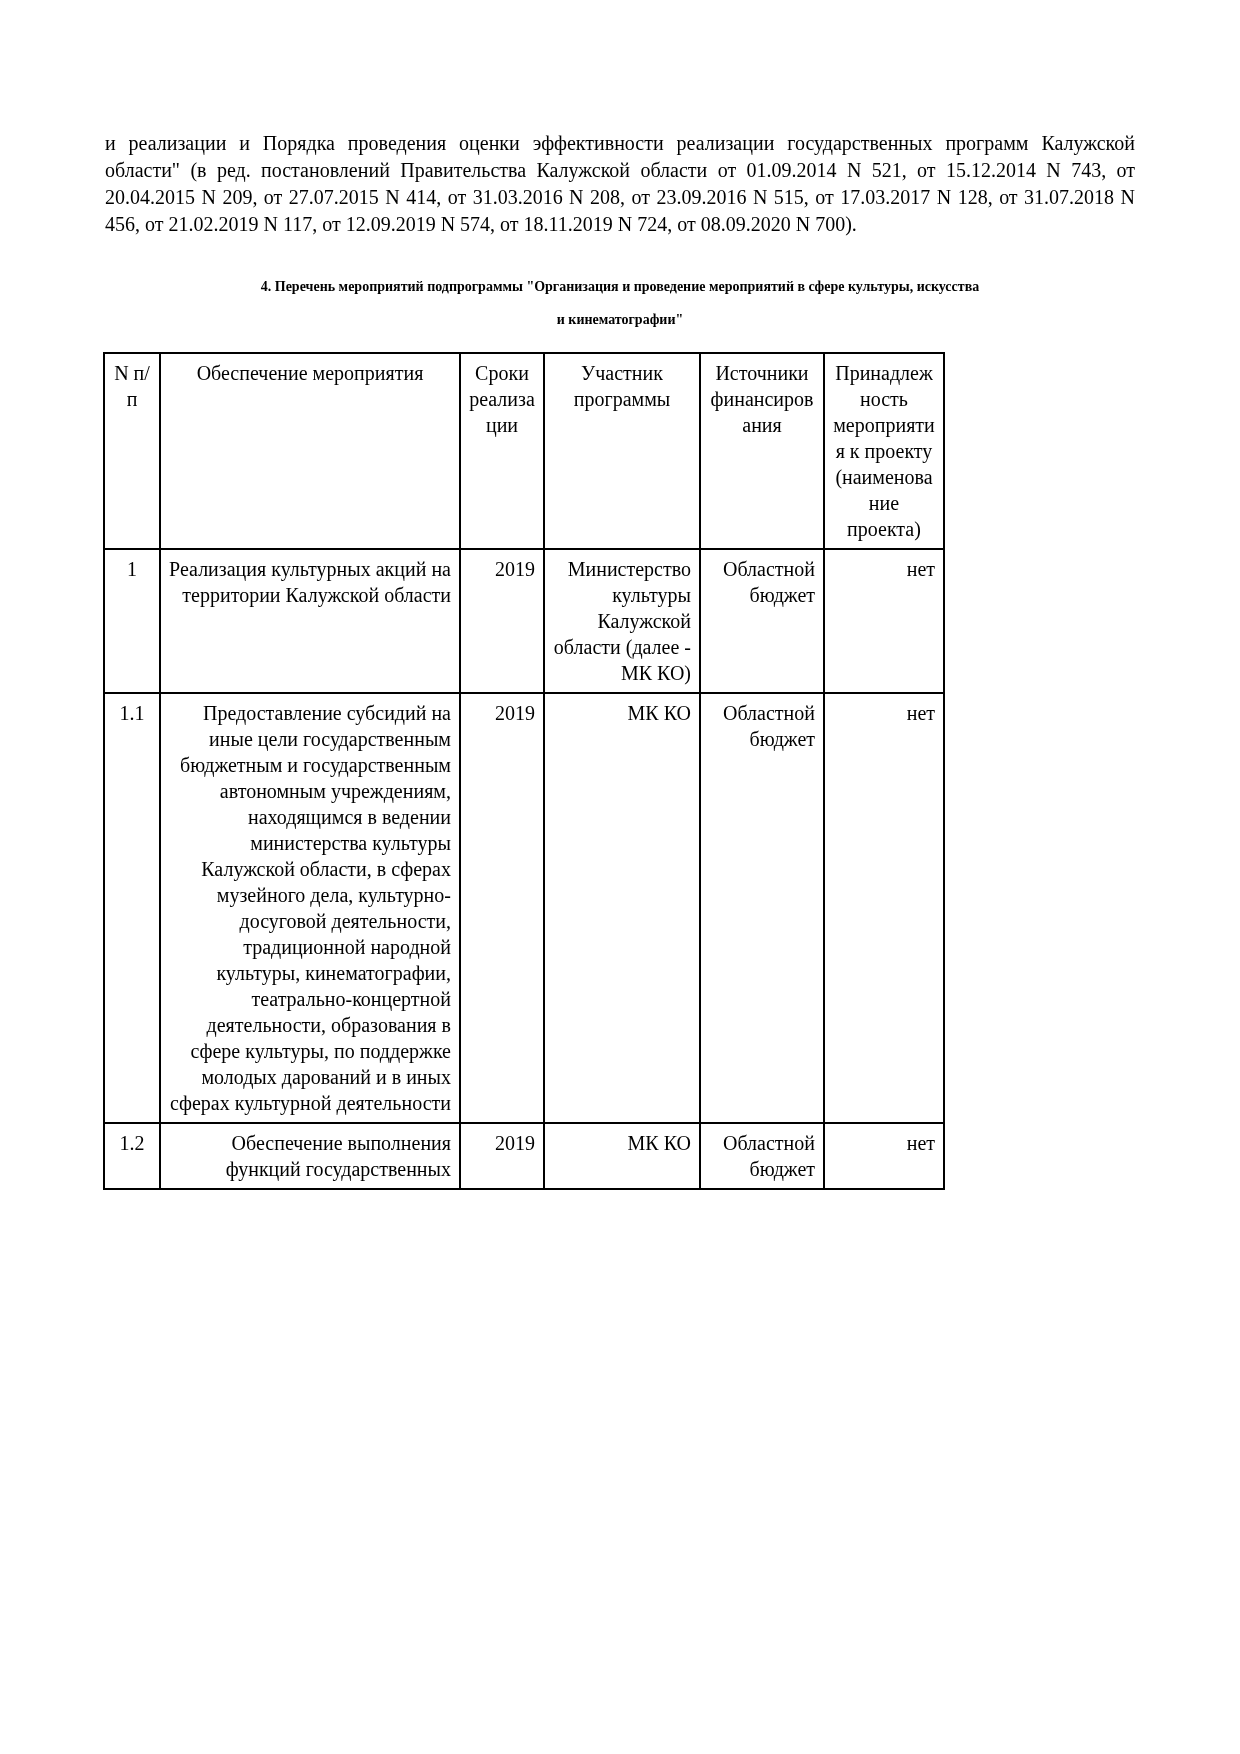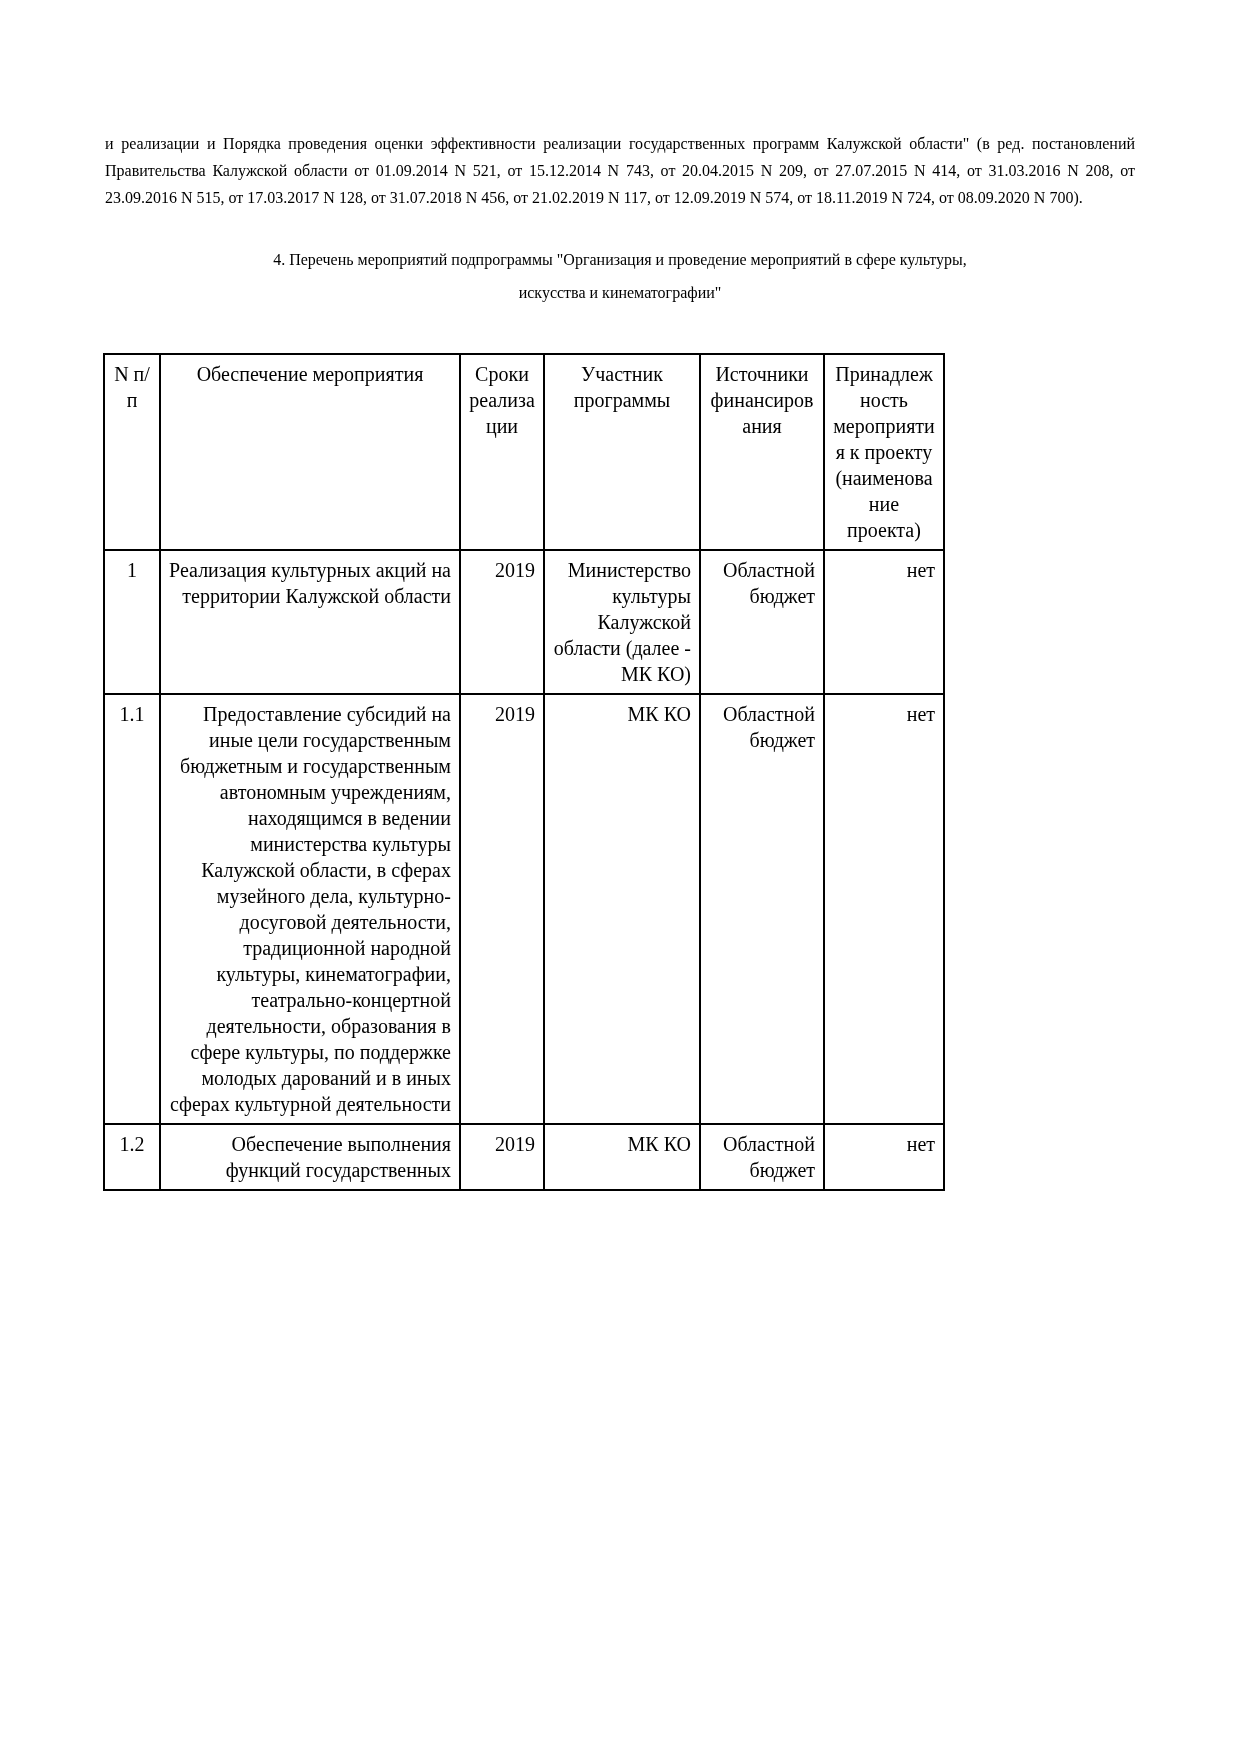--- a/index.html
+++ b/index.html
@@ -11,39 +11,39 @@
   .page {
     position: relative;
     width: 1240px;
     height: 1754px;
     margin: 0 auto;
     background: #ffffff;
     padding: 130px 105px 0 105px;
     overflow: hidden;
   }
   .para {
-    font-size: 16px;
+    font-size: 20px;
     line-height: 27px;
   }
   .para.justify {
     text-align: justify;
   }
   .heading {
-    font-size: 16px;
+    font-size: 14px;
     line-height: 33px;
-    font-weight: normal;
+    font-weight: bold;
     text-align: center;
     max-width: 720px;
     margin: 32px auto 0 auto;
   }
   .doc-table {
     border-collapse: collapse;
     table-layout: fixed;
     width: 840px;
-    margin-top: 44px;
+    margin-top: 16px;
     margin-left: -2px;
   }
   .doc-table th,
   .doc-table td {
     border: 2px solid #000000;
     vertical-align: top;
     font-size: 20px;
     line-height: 26px;
     padding: 6px 8px;
     overflow-wrap: break-word;

